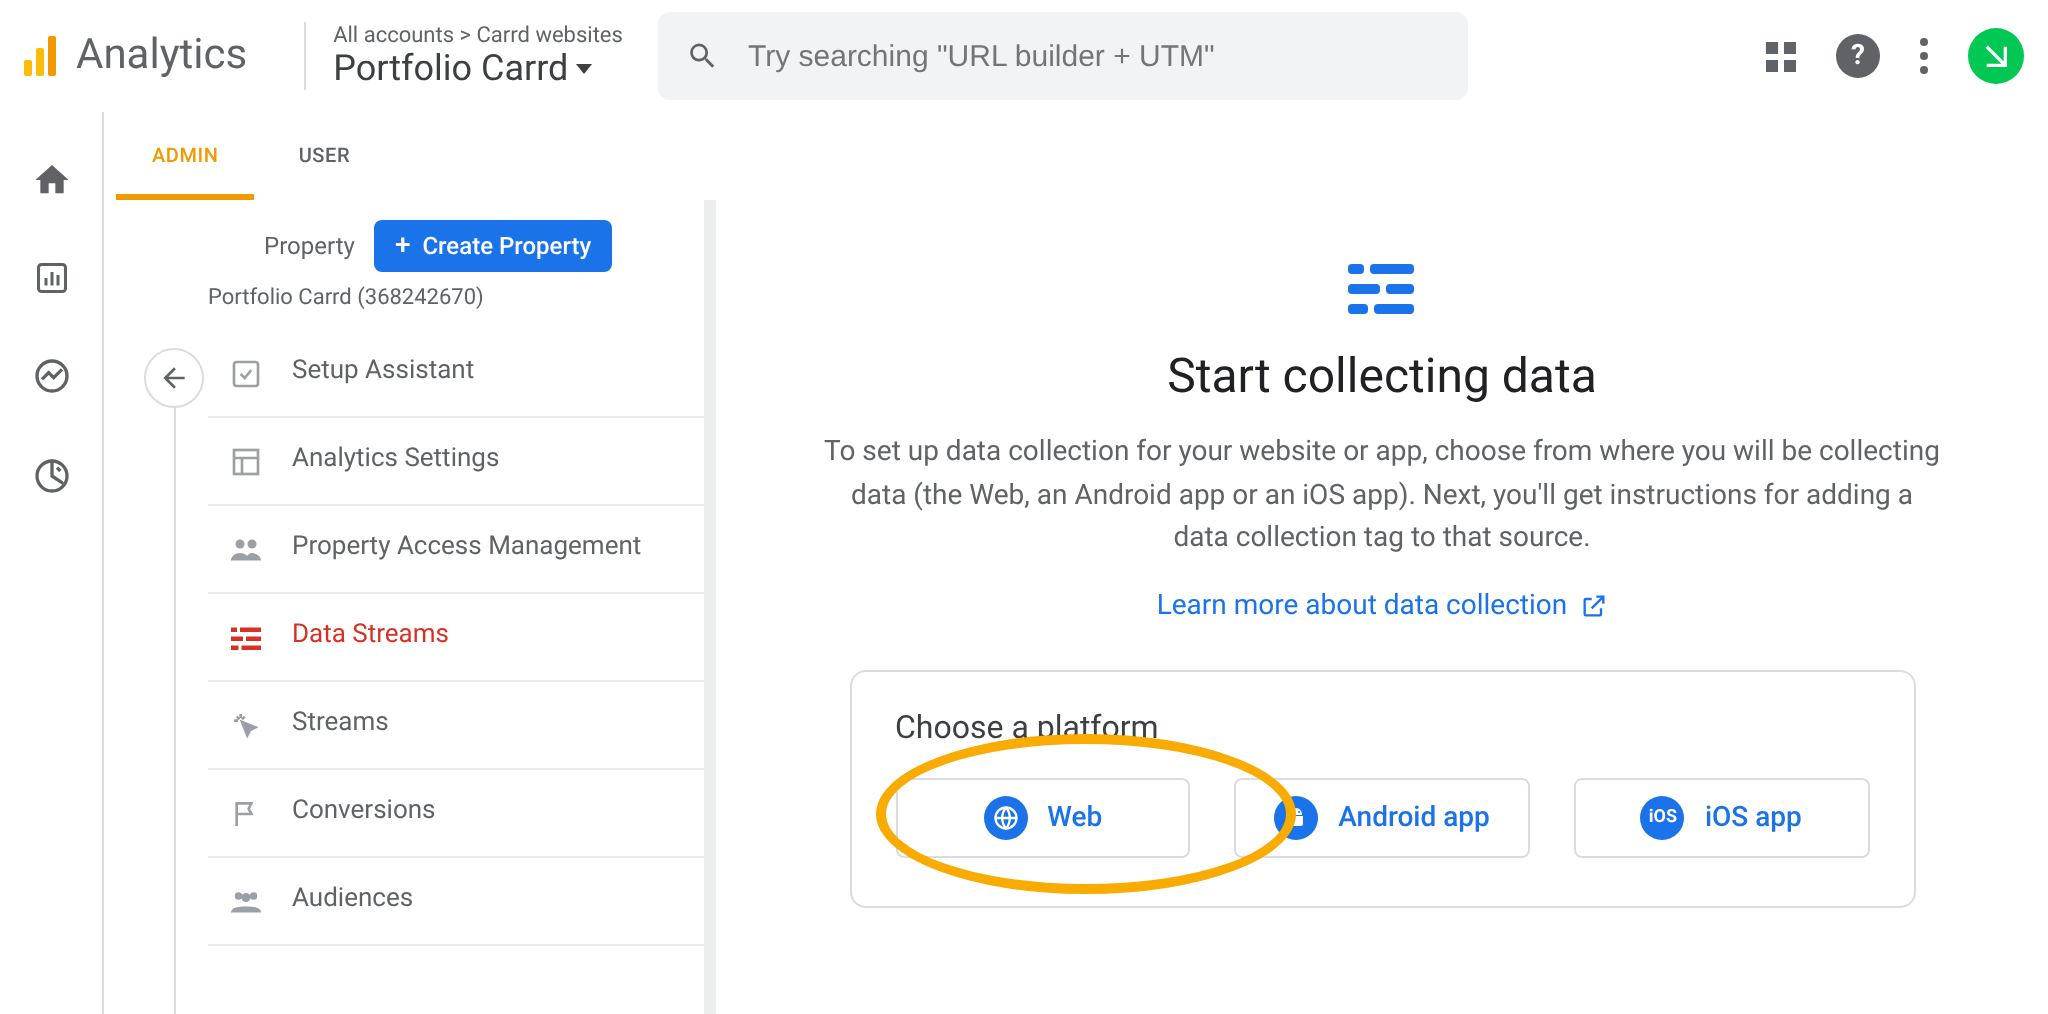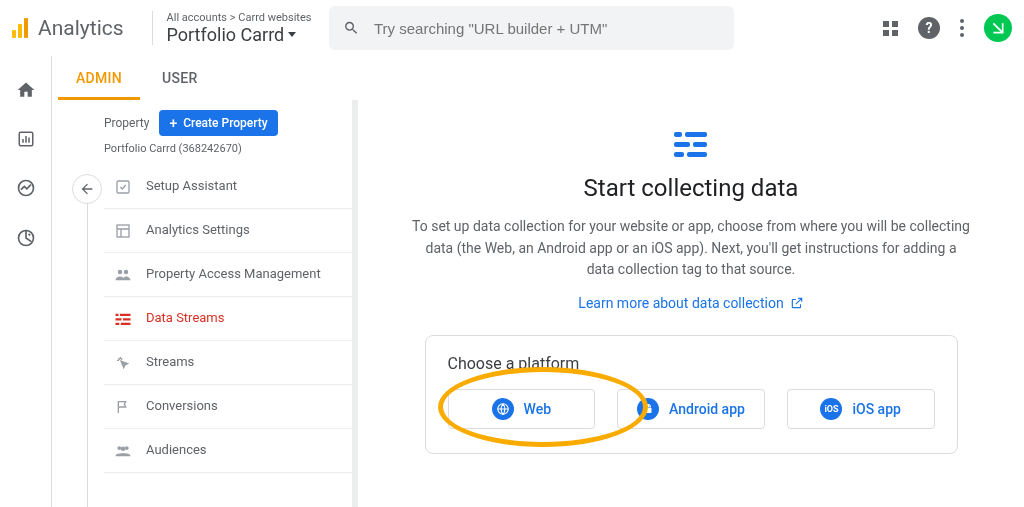--- a/index.html
+++ b/index.html
@@ -30,31 +30,31 @@
   .vdots div{width:4px;height:4px;border-radius:50%;background:#5f6368;}
   .avatar{width:28px;height:28px;border-radius:50%;background:#00c853;display:flex;align-items:center;justify-content:center;color:#fff;font-weight:bold;}
   .avatar svg{stroke:#fff;}
 
   .body{display:flex;height:451px;}
   .leftrail{width:52px;border-right:1px solid #dadce0;display:flex;flex-direction:column;align-items:center;padding-top:24px;gap:26px;}
   .leftrail .ri{color:#5f6368;cursor:pointer;}
 
   .admin-area{flex:1;display:flex;flex-direction:column;}
   .tabs{height:44px;display:flex;align-items:center;padding-left:24px;gap:40px;}
-  .tab{font-size:14px;font-weight:500;color:#5f6368;letter-spacing:0.3px;cursor:pointer;position:relative;height:44px;display:flex;align-items:center;}
+  .tab{font-size:10px;font-weight:500;color:#5f6368;letter-spacing:0.3px;cursor:pointer;position:relative;height:44px;display:flex;align-items:center;}
   .tab.active{color:#f29900;}
   .tab.active::after{content:"";position:absolute;bottom:0;left:-18px;right:-18px;height:3px;background:#f29900;}
 
   .columns{flex:1;display:flex;}
   .settings-col{width:300px;display:flex;gap:6px;padding-left:24px;padding-top:10px;position:relative;}
   .backline{width:22px;display:flex;flex-direction:column;align-items:center;}
   .back-btn{width:30px;height:30px;border-radius:50%;border:1px solid #dadce0;display:flex;align-items:center;justify-content:center;margin-top:64px;cursor:pointer;background:#fff;z-index:2;}
   .vline{width:1px;flex:1;background:#dadce0;margin-top:-2px;}
   .settings-inner{flex:1;}
-  .prop-hdr{display:flex;align-items:center;gap:10px;margin-bottom:6px;}
+  .prop-hdr{display:flex;align-items:center;gap:10px;margin-bottom:6px;margin-left:28px;}
   .prop-label{font-size:12px;color:#5f6368;}
   .create-btn{background:#1a73e8;color:#fff;font-size:12px;font-weight:500;padding:6px 10px;border-radius:4px;display:flex;align-items:center;gap:6px;cursor:pointer;}
   .plus{font-size:14px;line-height:1;}
   .prop-name{font-size:11px;color:#5f6368;margin-bottom:10px;}
   .menu-item{height:44px;display:flex;align-items:center;gap:14px;padding:0 10px;border-bottom:1px solid #eceded;font-size:13px;color:#5f6368;cursor:pointer;}
   .menu-item.active{color:#d93025;}
   .menu-item .mi-icon{width:18px;display:flex;justify-content:center;color:inherit;flex-shrink:0;}
   .menu-item .mi-text{line-height:1.25;}
   .vsep{width:6px;background:#eceded;}
 

